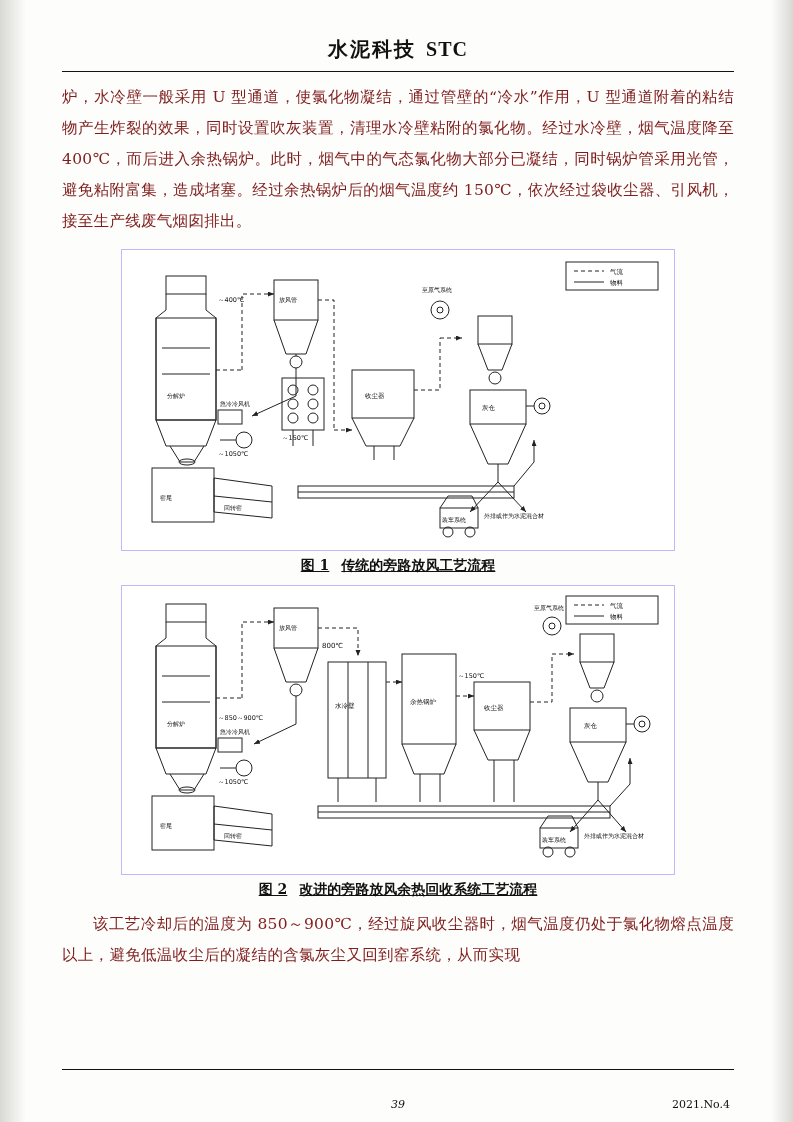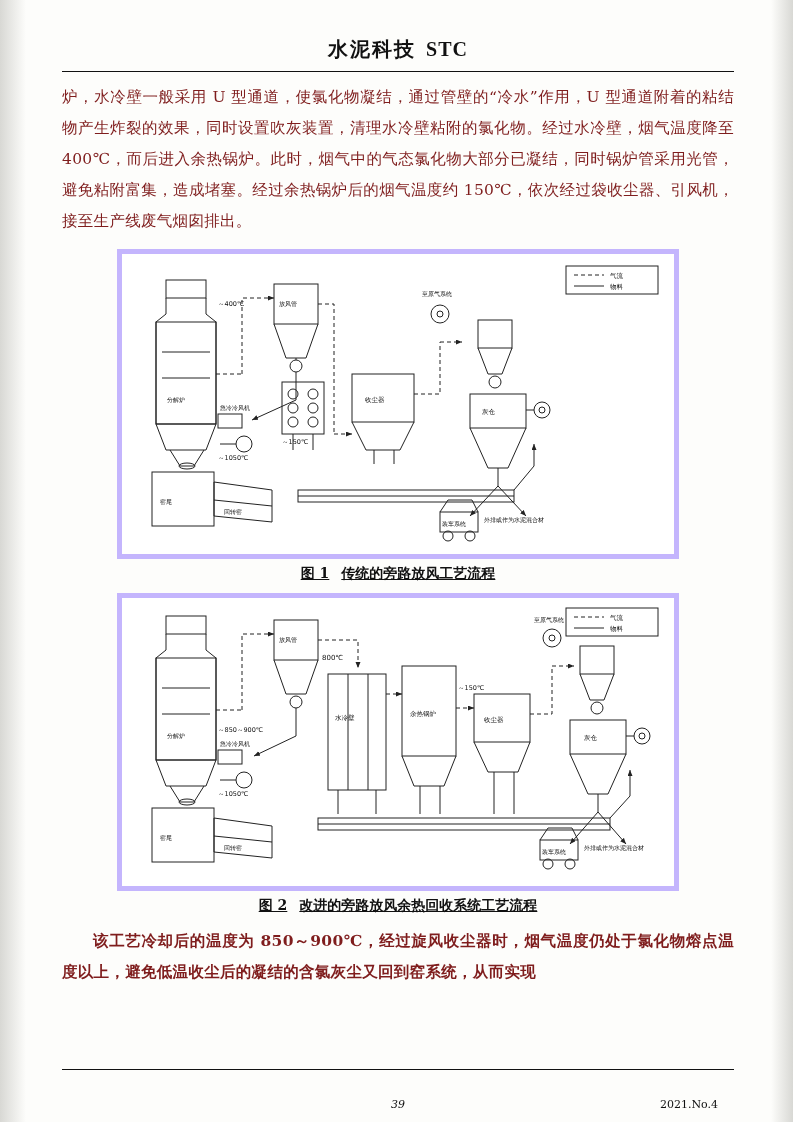--- a/index.html
+++ b/index.html
@@ -51,24 +51,24 @@
   .body-text {
     font-family:"DejaVu Serif", serif;
     font-size:15.5px;
     line-height:31px;
     color:#7f1d1d;
     text-align:justify;
     margin-top:10px;
     letter-spacing:0.3px;
   }
   .body-text p { margin:0; }
-  .indent { text-indent:2em;font-weight:bold; }
+  .indent { text-indent:2em; }
 
   .figure-box {
-    border:5px solid #c4b5fd;
+    border:1px solid #c4b5fd;
     margin:20px auto 0 auto;
     position:relative;
     background:#fff;
   }
   #fig1-box { width:552px; height:300px; margin-top:12px; }
   #fig2-box { width:552px; height:288px; margin-top:10px; }
 
   .fig-caption {
     text-align:center;
     font-family:"DejaVu Serif", serif;
@@ -90,21 +90,21 @@
     position:absolute;
     left:62px; right:59px;
     bottom:24px;
     font-family:"DejaVu Serif", serif;
     font-size:11px;
     color:#111;
   }
   .footer .pageno {
     position:absolute; left:50%; transform:translateX(-50%);font-style:italic;
   }
-  .footer .issue { position:absolute; right:16px; }
+  .footer .issue { position:absolute; right:4px; }
   svg { display:block; }
   .dg text { font-family:"DejaVu Sans", sans-serif; }
 </style>
 </head>
 <body>
 
 <div class="page">
 
   <div class="content">
 

